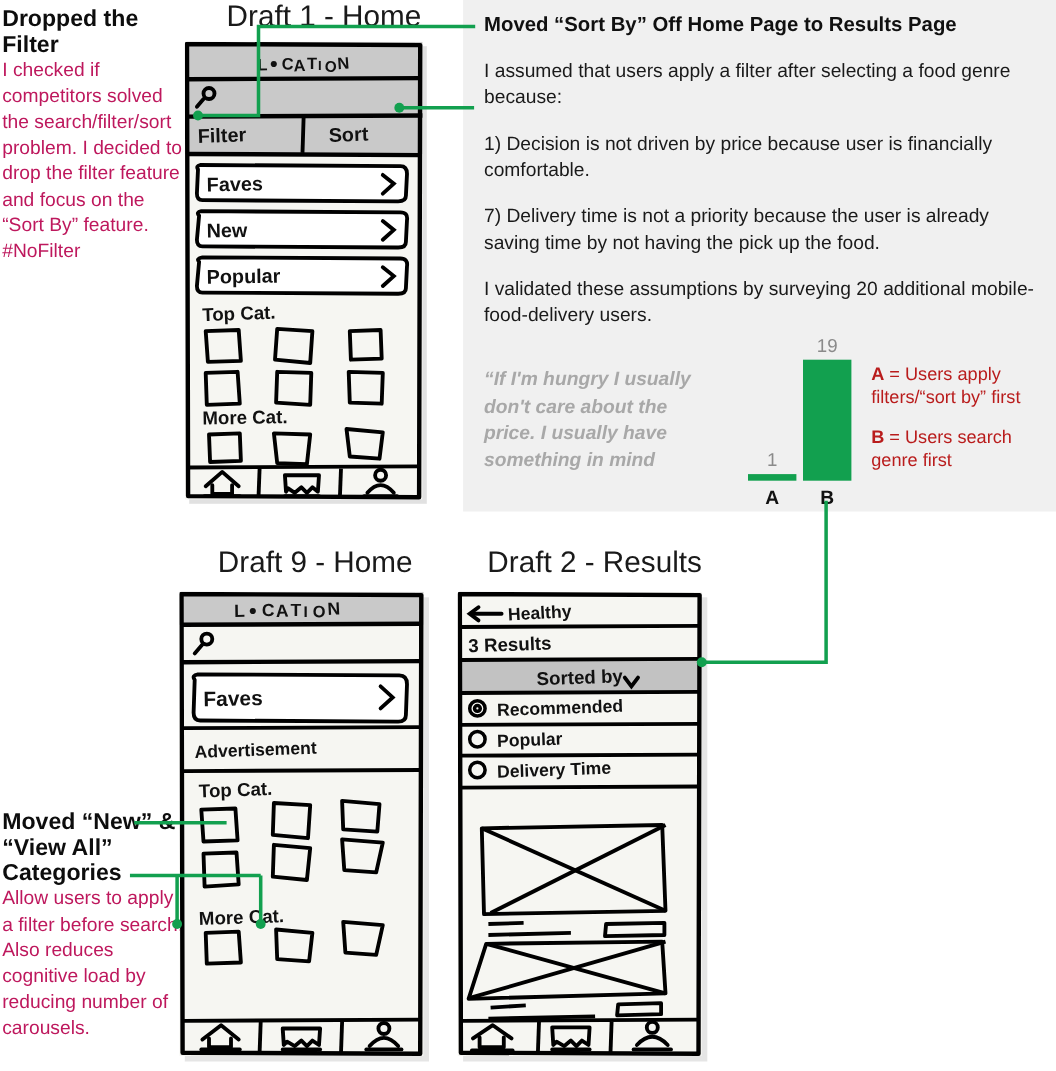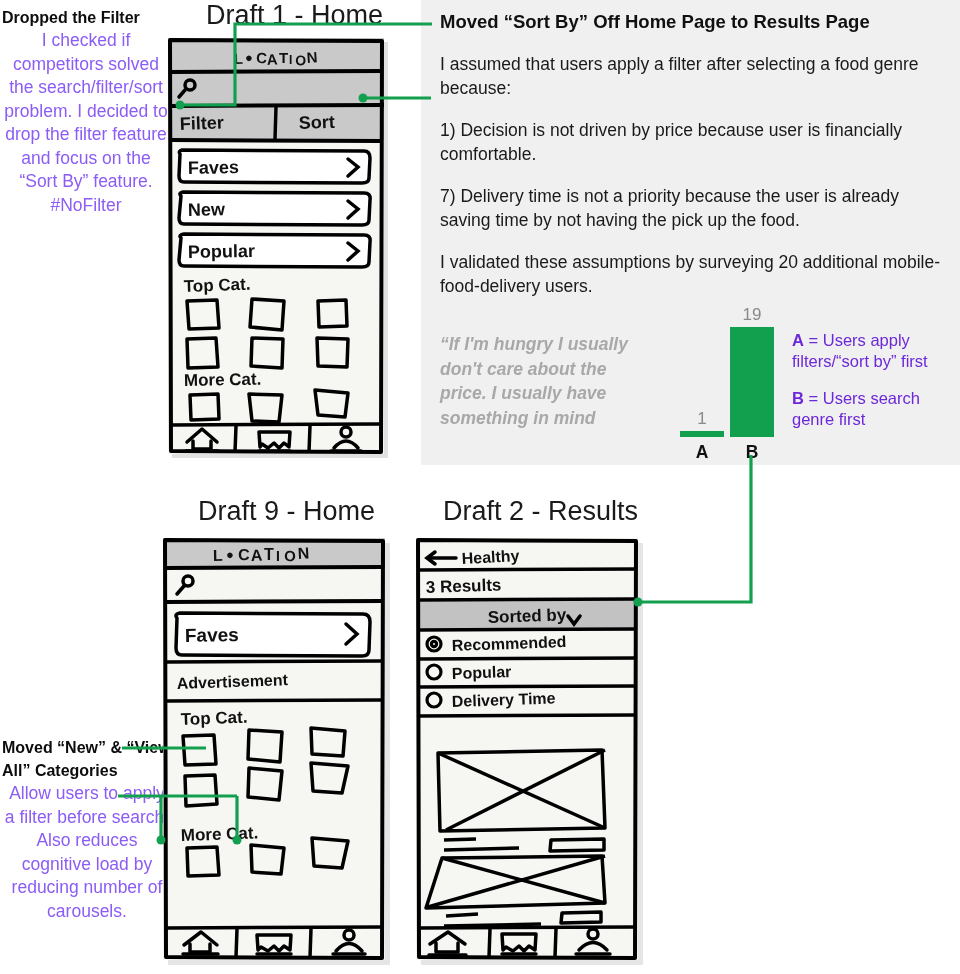--- a/index.html
+++ b/index.html
@@ -9,22 +9,22 @@
     font-family:"Liberation Sans", sans-serif;
     color:#111111;
     overflow:hidden;
   }
   .panel-bg{
     position:absolute;left:421px;top:0px;width:539px;height:465px;
     background:#f0f0f0;
   }
   
   .note{position:absolute;}
-  .note .hd{font-weight:bold;font-size:16px;line-height:23px;color:#0d0d0d;}
-  .note .bd{font-size:17.5px;line-height:23.5px;color:#8b5cf6;text-align:center;}
+  .note .hd{font-weight:bold;font-size:21px;line-height:23px;color:#0d0d0d;}
+  .note .bd{font-size:17.5px;line-height:23.5px;color:#be185d;}
 
   #note-dropped{left:2px;top:6px;width:168px;}
   #note-moved-new{left:2px;top:736px;width:170px;}
 
   #panel-text{position:absolute;left:440px;top:10px;width:510px;}
   #panel-text .title{font-weight:bold;font-size:18.5px;line-height:24px;color:#101010;margin-bottom:18px;}
   #panel-text p{font-size:17.5px;line-height:24px;margin:0 0 18px 0;color:#1a1a1a;}
   .quote{
     position:absolute;left:440px;top:332px;width:215px;
     font-size:17.5px;line-height:24.5px;font-style:italic;font-weight:bold;
@@ -41,21 +41,21 @@
   }
   .bar-col .bar{position:absolute;bottom:0;left:0;width:44px;background:#12a04f;}
   .bar-col .lbl{
     position:absolute;bottom:-26px;left:0;width:44px;text-align:center;
     font-size:17.5px;font-weight:bold;color:#111;
   }
   #bar-a{left:8px;}
   #bar-b{left:58px;}
 
   .legend{position:absolute;left:792px;top:330px;width:160px;}
-  .legend .row{font-size:16.5px;line-height:21px;color:#6d28d9;margin-bottom:16px;}
+  .legend .row{font-size:16.5px;line-height:21px;color:#b91c1c;margin-bottom:16px;}
   .legend b{font-weight:bold;}
 
   
   .caption{position:absolute;font-size:27px;color:#1a1a1a;font-weight:normal;}
   #cap-d1{left:206px;top:0px;}
   #cap-d2h{left:198px;top:496px;}
   #cap-d2r{left:443px;top:496px;}
 
   
   .phone{position:absolute;}

